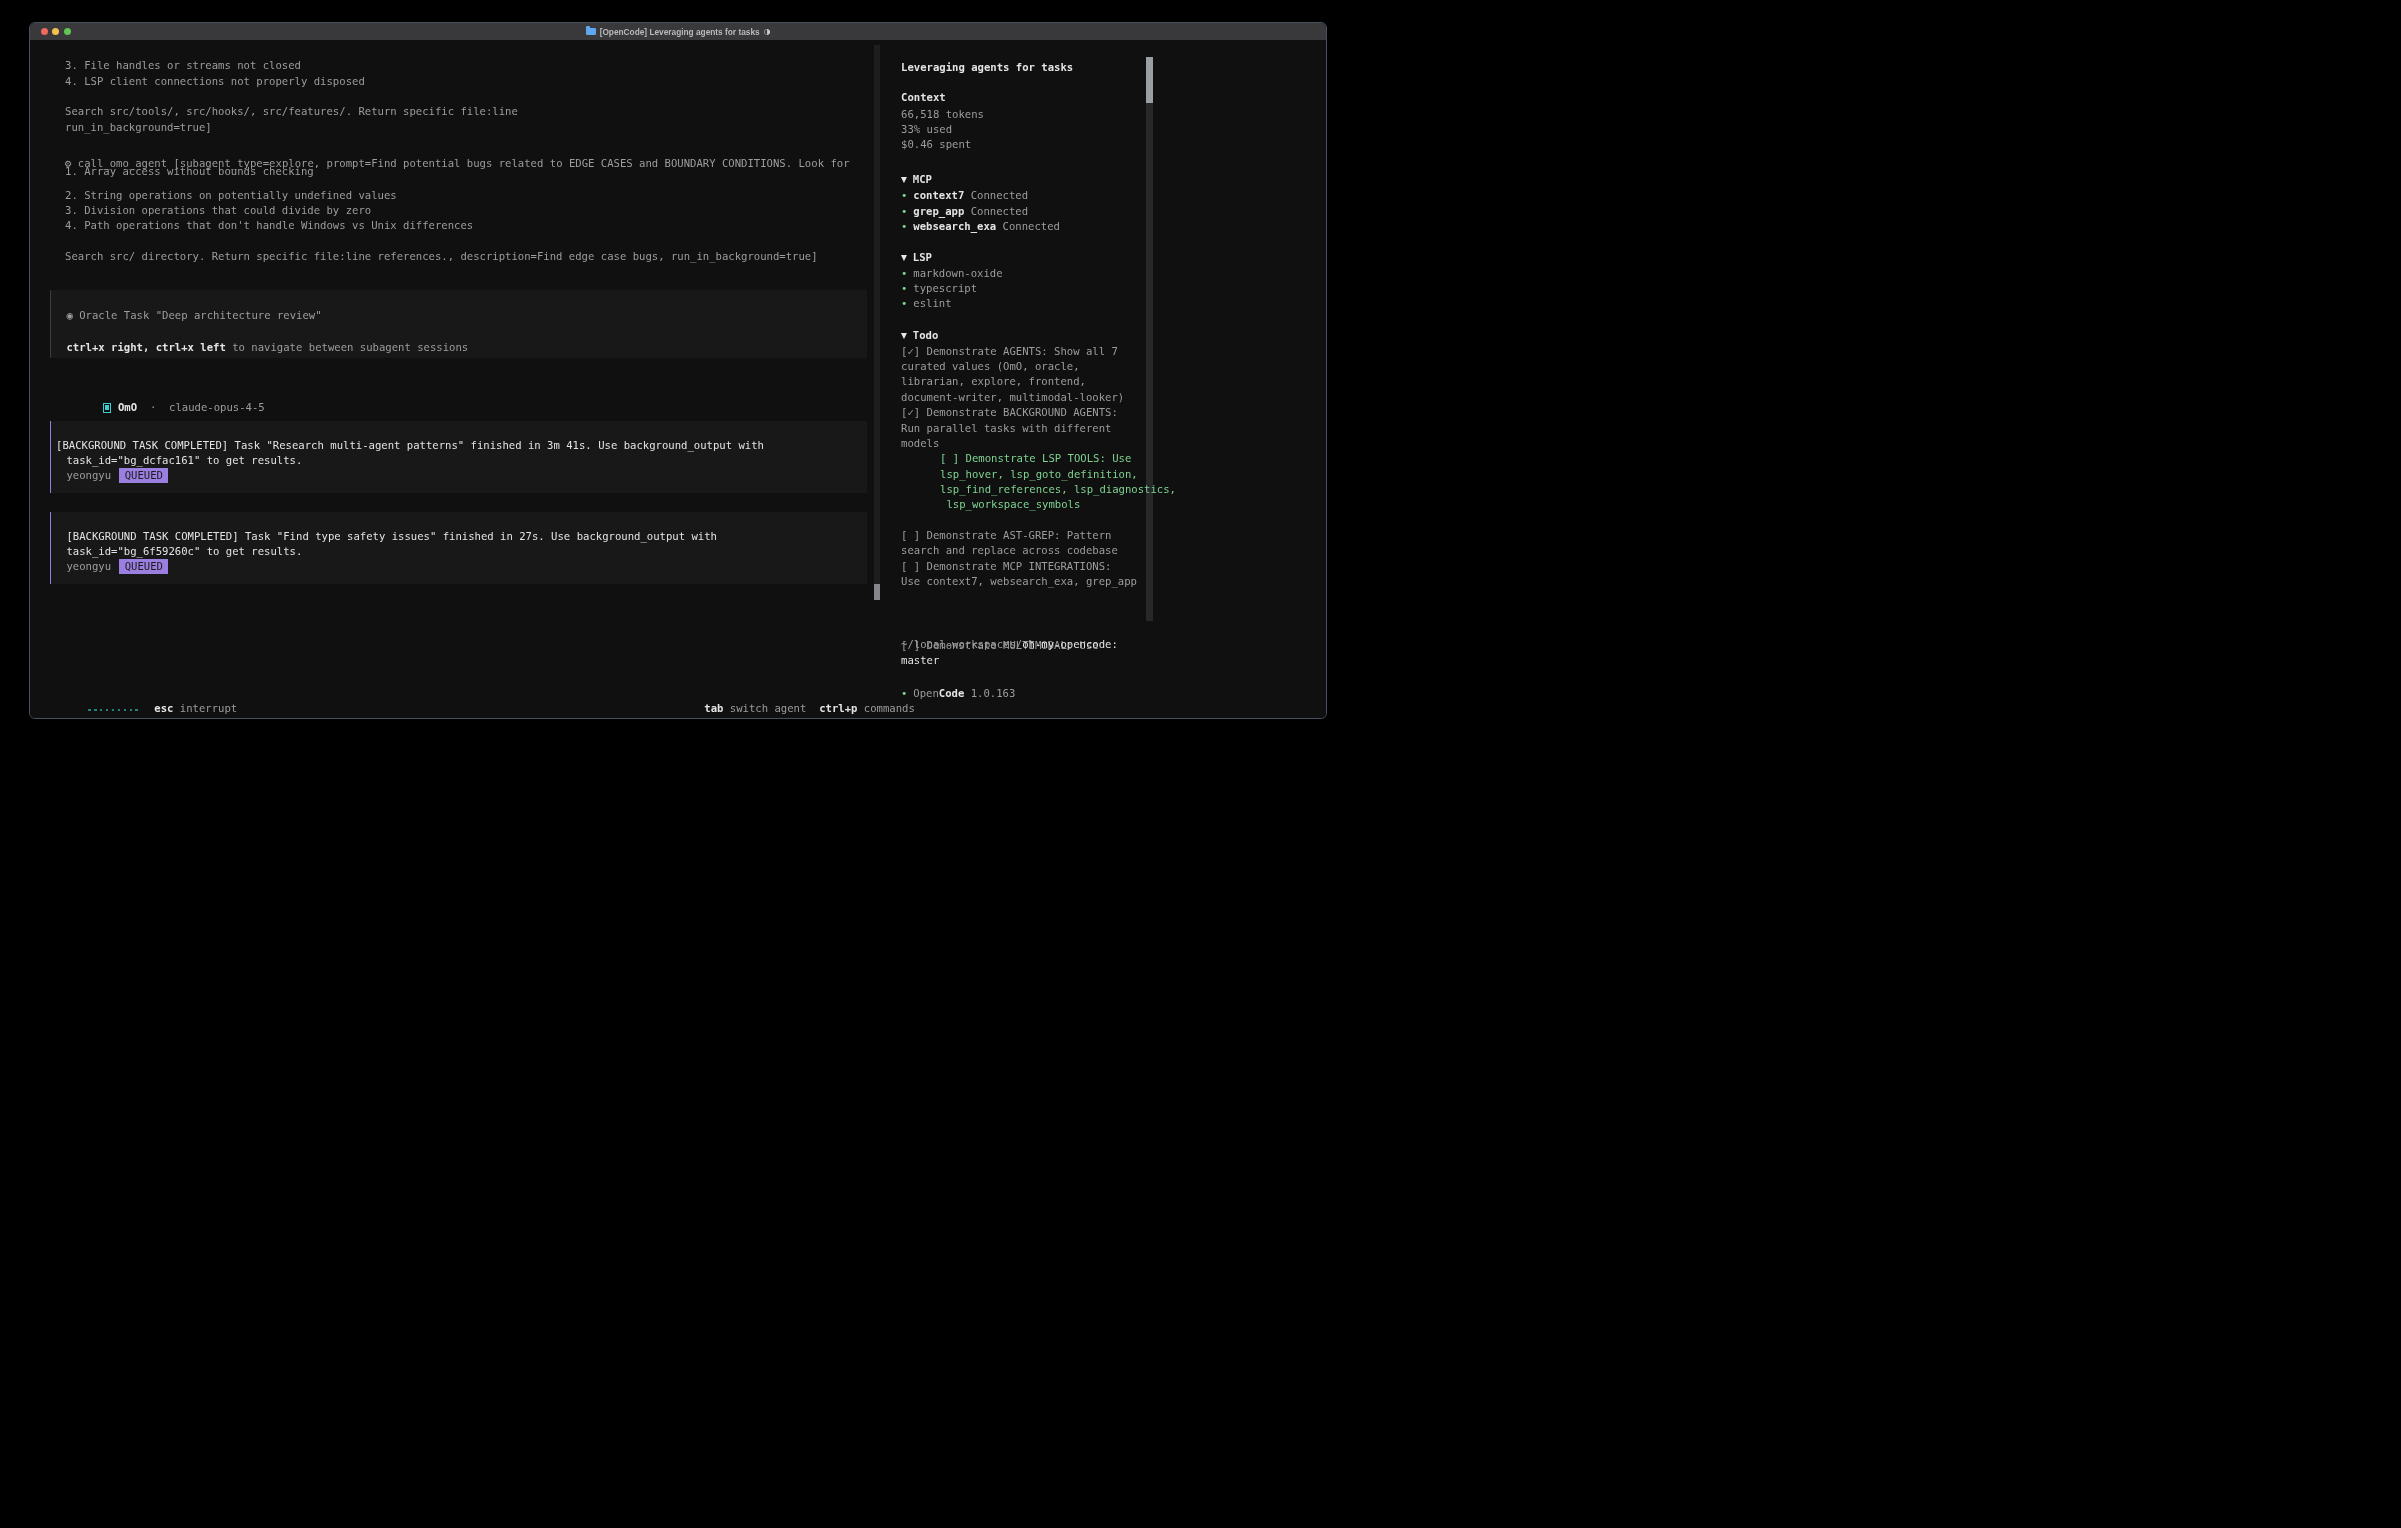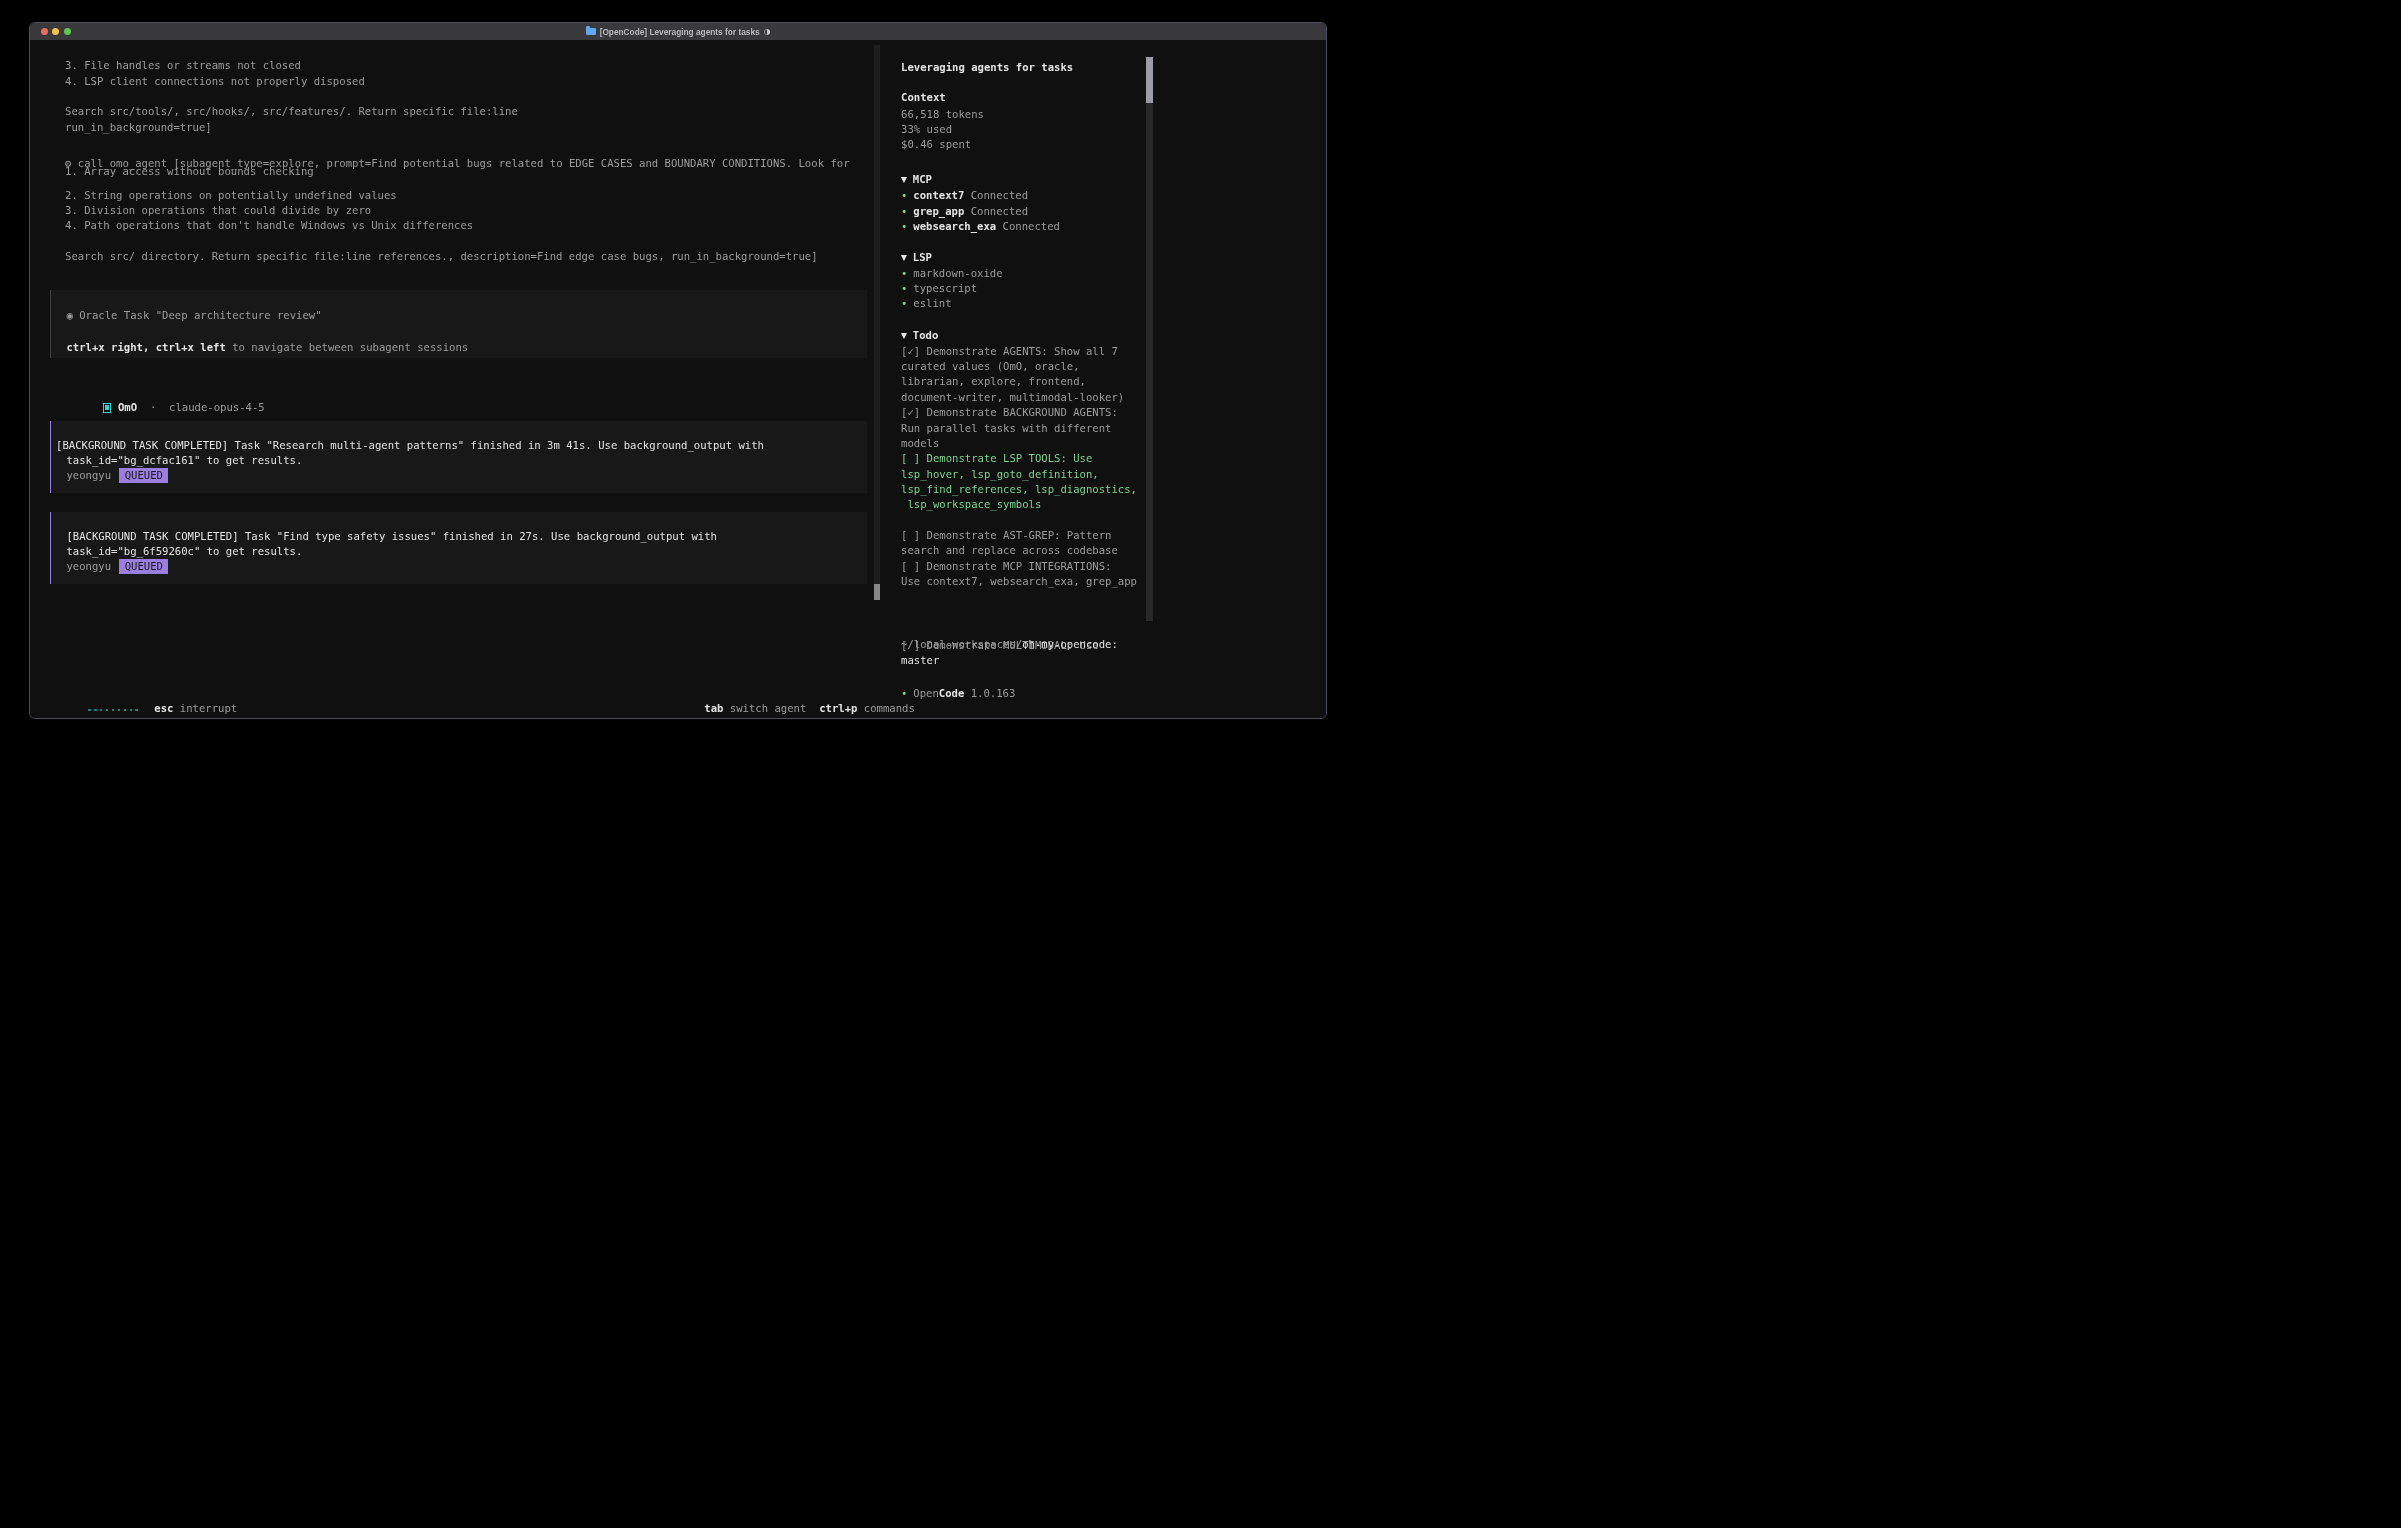--- a/index.html
+++ b/index.html
@@ -40,21 +40,21 @@
   .agent-icon:before { content:""; position:absolute; left:1.2px; top:1.2px; right:1.2px; bottom:1.2px; background:#3ccdd3; }
 
   .inputbox { position:absolute; background:#1f1f1f; border-left:1.8px solid #3ccdd3; }
   .cursor { position:absolute; width:4.7px; height:16px; background:#e8e8e8; }
 
   .dot { display:inline-block; width:2.4px; height:2.4px; background:#237e80; margin-right:3.5px; vertical-align:1.2px; }
 
   .tri { color:#e8e8e8; font-size:7.7px; display:inline-block; margin-right:5.9px; vertical-align:0.6px;
          font-family:"DejaVu Sans", sans-serif; }
   .bullet { color:#7ed491; margin-right:5.9px; }
-  .greentxt { color:#7fd492; }
+  .greentxt { color:#7fd492;margin-left:39px; }
   .sb-line { position:absolute; left:871px; width:254px; }
 
   .scroll-track-main { position:absolute; left:844px; top:4.7px; width:5.9px; height:555px; background:#1c1e1f; }
   .scroll-thumb-main { position:absolute; left:0; top:539px; width:5.9px; height:16.5px; background:#85878a; }
   .scroll-track-side { position:absolute; left:1116px; top:16.5px; width:6.5px; height:564px; background:#26282a; }
   .scroll-thumb-side { position:absolute; left:0; top:0; width:6.5px; height:46px; background:#9b9fa4; }
 </style>
 </head>
 <body>
 

